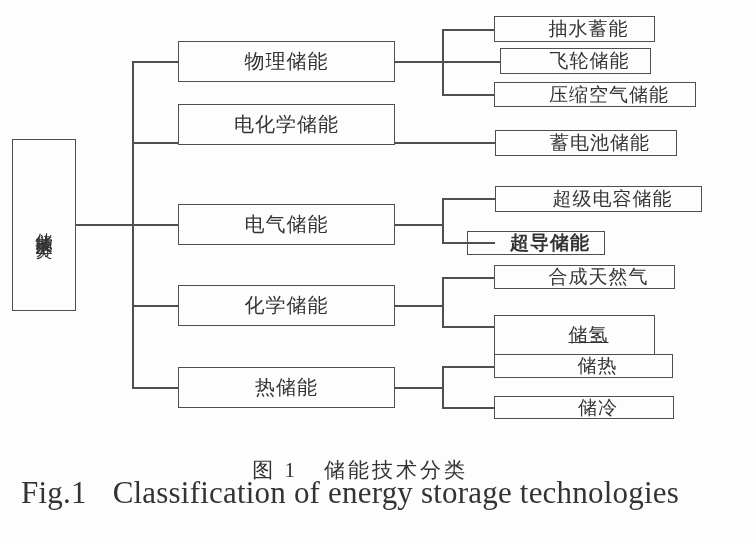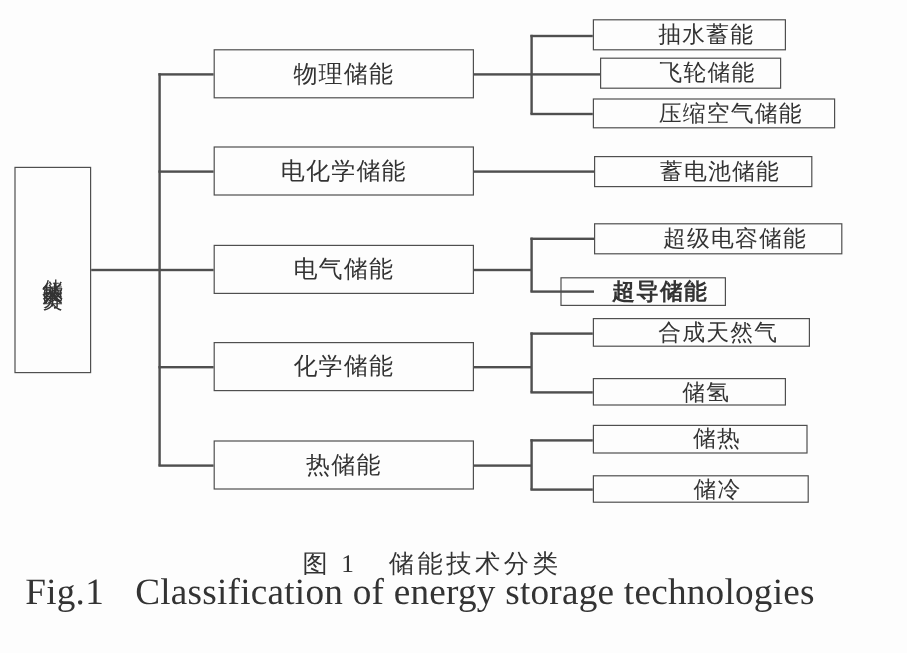--- a/index.html
+++ b/index.html
@@ -78,21 +78,21 @@
 <div class="vline" style="left:132px; top:61px; height:327px;"></div>
 <div class="hline" style="left:76px;  top:224px; width:102px;"></div>
 <div class="hline" style="left:132px; top:61px;  width:46px;"></div>
 <div class="hline" style="left:132px; top:142px; width:46px;"></div>
 <div class="hline" style="left:132px; top:305px; width:46px;"></div>
 <div class="hline" style="left:132px; top:387px; width:46px;"></div>
 
 <div class="node cat" style="top:41px;">
   <span>物理储能</span>
 </div>
-<div class="node cat" style="top:122px;">
+<div class="node cat" style="top:104px;">
   <span>电化学储能</span>
 </div>
 <div class="node cat" style="top:204px;">
   <span>电气储能</span>
 </div>
 <div class="node cat" style="top:285px;">
   <span>化学储能</span>
 </div>
 <div class="node cat" style="top:367px;">
   <span>热储能</span>
@@ -134,21 +134,21 @@
 </div>
 <div class="node leaf" style="left:495px; top:186px; width:207px; height:26px;">
   <span>超级电容储能</span>
 </div>
 <div class="node leaf" style="left:467px; top:231px; width:138px; height:24px;font-weight:bold;">
   <span>超导储能</span>
 </div>
 <div class="node leaf" style="left:494px; top:265px; width:181px; height:24px;">
   <span>合成天然气</span>
 </div>
-<div class="node leaf" style="left:494px; top:315px; width:161px; height:23px;">
+<div class="node leaf" style="left:494px; top:315px; width:161px; height:40px;text-decoration:underline;">
   <span>储氢</span>
 </div>
 <div class="node leaf" style="left:494px; top:354px; width:179px; height:24px;">
   <span>储热</span>
 </div>
 <div class="node leaf" style="left:494px; top:396px; width:180px; height:23px;justify-content:center;">
   <span>储冷</span>
 </div>
 
 <div class="caption caption-zh">

